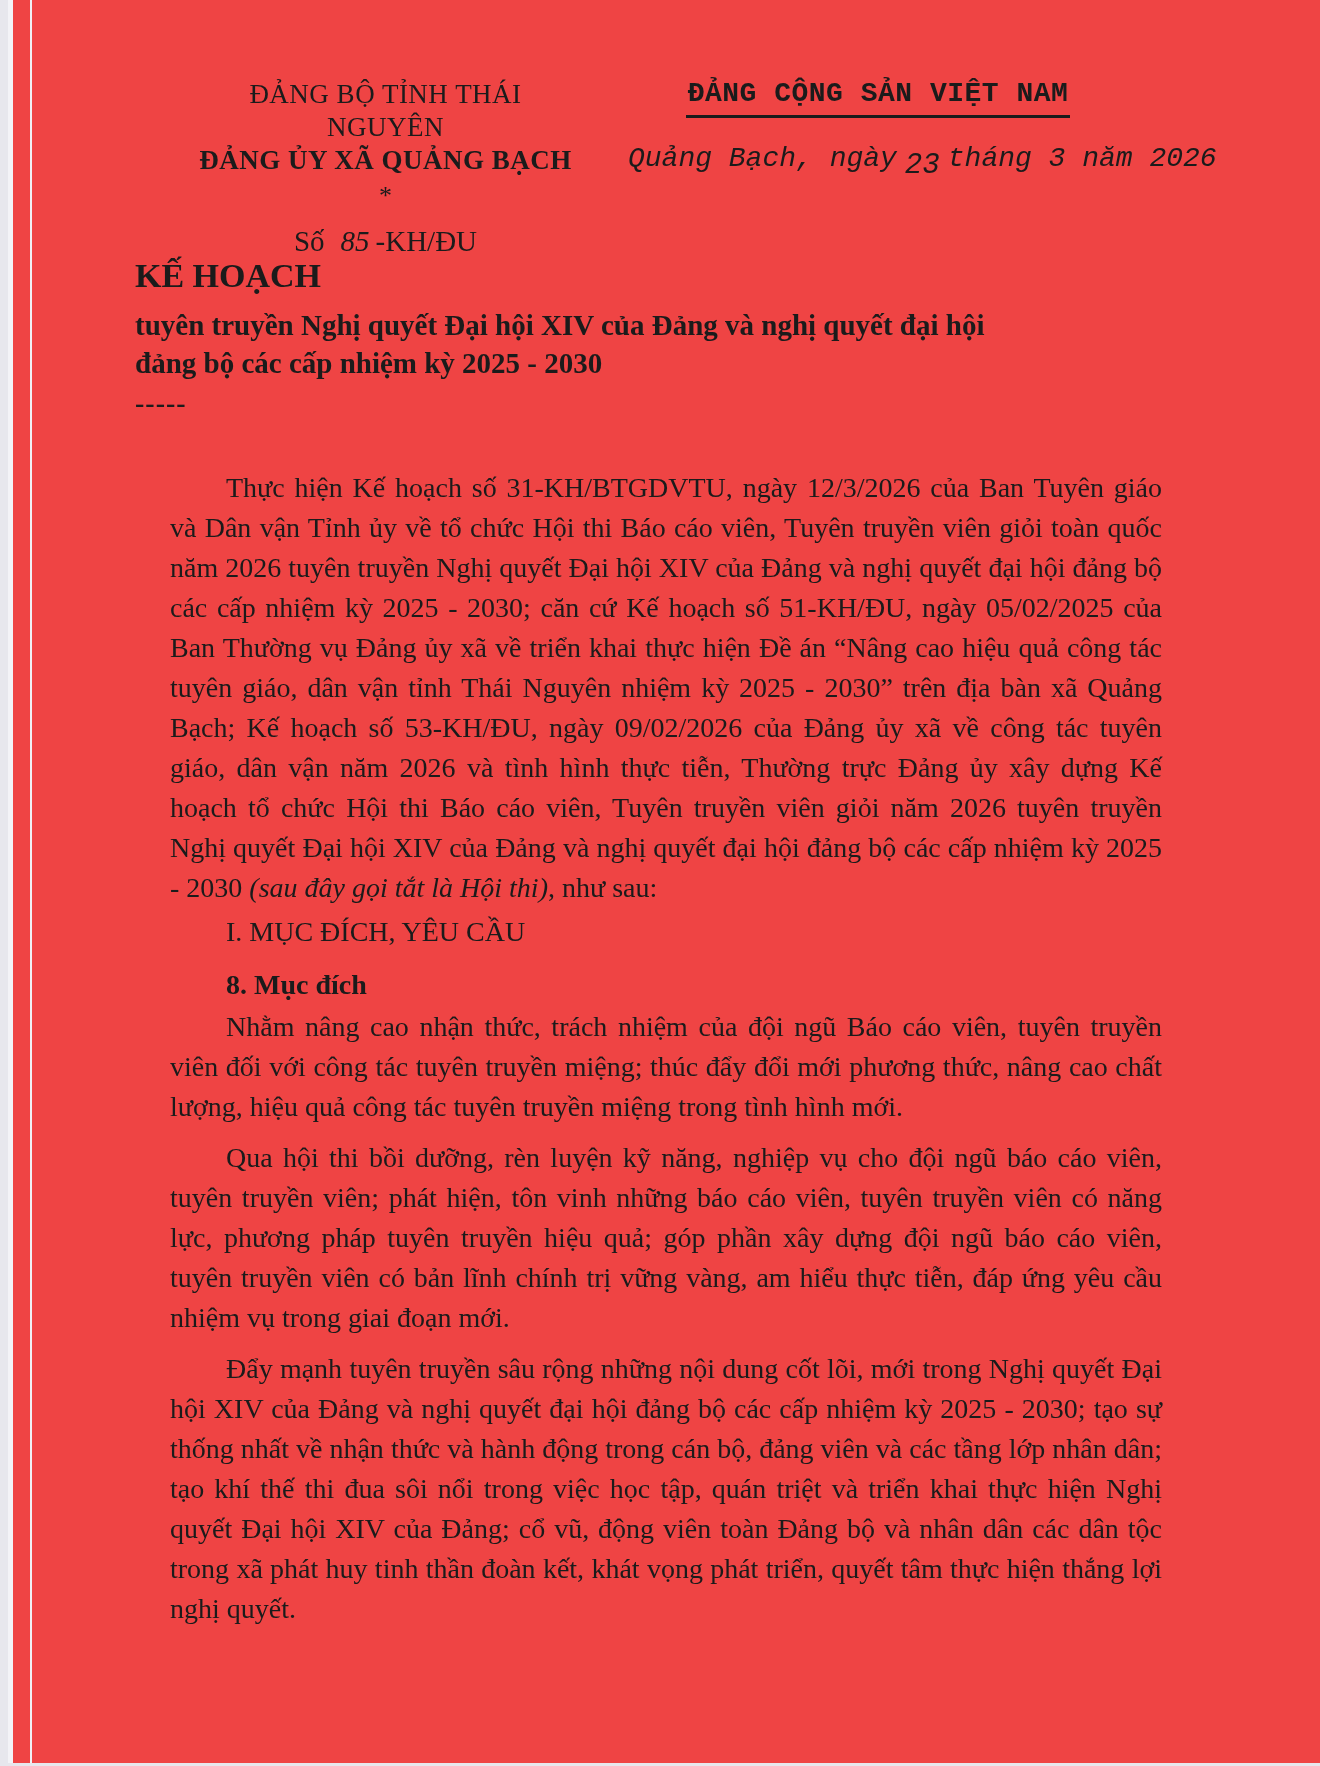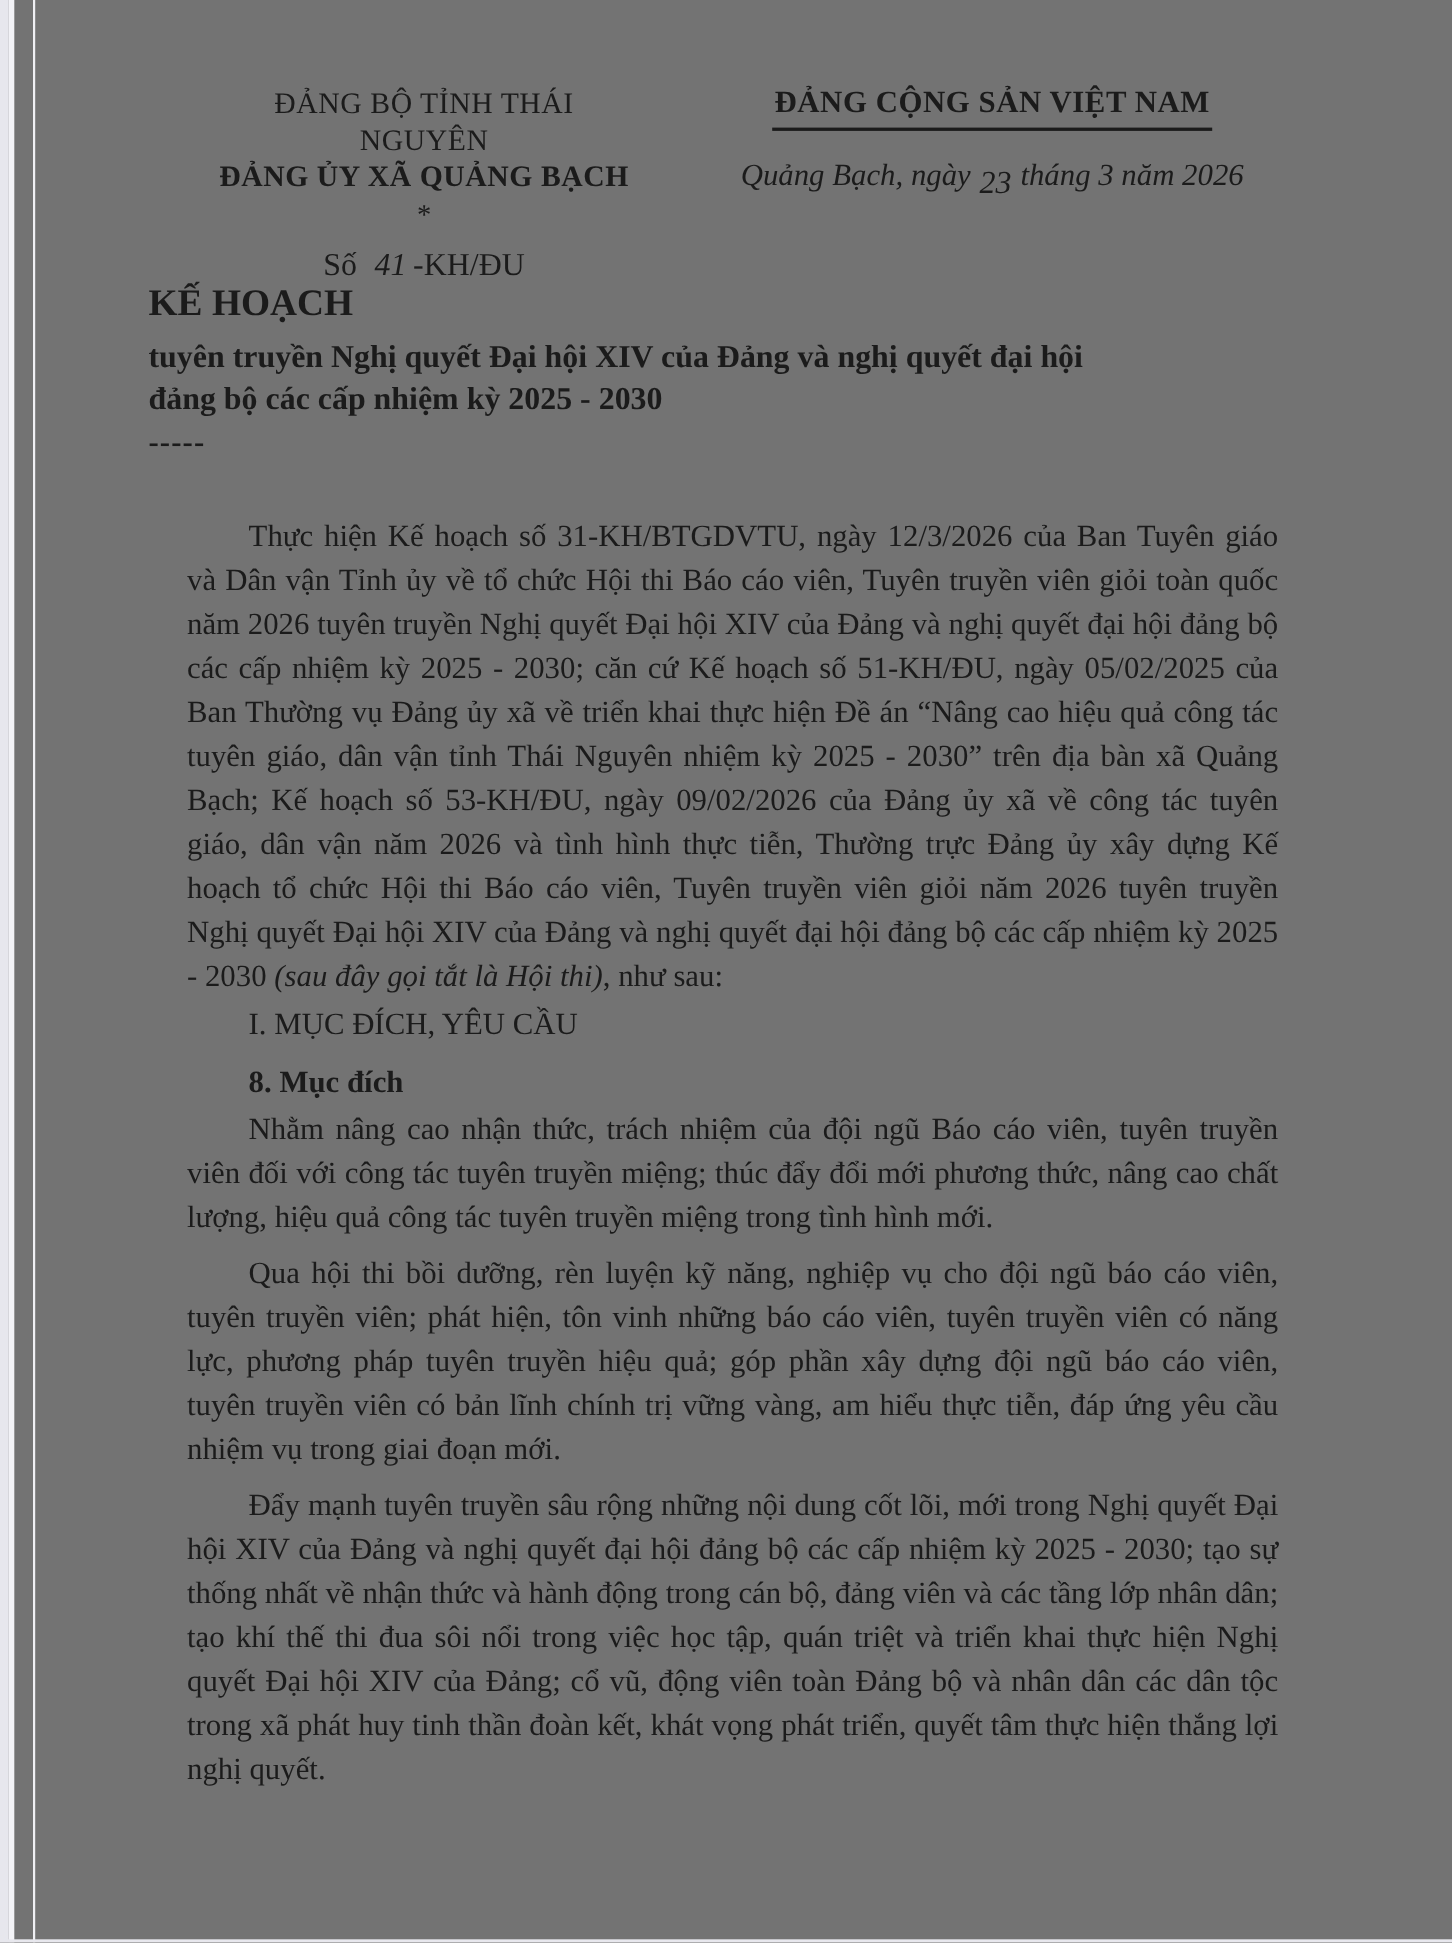--- a/index.html
+++ b/index.html
@@ -2,21 +2,21 @@
 <html lang="vi"><head>
 <meta charset="utf-8">
 <style>
   html, body { margin: 0; padding: 0; }
   body { background: #ffffff; }
 
   .page {
     position: relative;
     width: 1320px;
     height: 1766px;
-    background: #737373;
+    background: #ef4444;
     color: #1b1b1b;
     font-family: "Liberation Serif", "DejaVu Serif", serif;
     overflow: hidden;
   }
 
   
   .scan-strip {
     position: absolute; left: 0; top: 0; width: 8px; height: 100%;
     background: #e7e7ed;
   }
@@ -38,22 +38,23 @@
     position: absolute; top: 78px; left: 188px; width: 395px;
     text-align: center;
   }
   .org-parent { font-size: 27px; line-height: 33px; letter-spacing: 0.5px; }
   .org-unit   { font-size: 27px; line-height: 33px; font-weight: bold; letter-spacing: 0.5px; }
   .star-sep   { font-size: 26px; line-height: 30px; margin-top: 4px; }
   .doc-number { font-size: 29px; margin-top: 14px; }
   .doc-number .num-value { font-style: italic; margin: 0 6px 0 16px; }
 
   .header-right {
-    position: absolute; top: 78px; left: 652px; width: 500px;
+    position: absolute; top: 78px; left: 628px; width: 500px;
     text-align: center;
+    font-family: Liberation Mono, monospace;
   }
   .party-name {
     display: inline-block;
     font-size: 28px; font-weight: bold; letter-spacing: 0.5px;
     padding: 0 2px 6px 2px;
     border-bottom: 3px solid #1b1b1b;
   }
   .date-line { margin-top: 24px; font-size: 28px; font-style: italic; white-space: nowrap; }
   .date-line .date-day {
     display: inline-block; position: relative; top: 7px;
@@ -87,21 +88,21 @@
 
   <div class="scan-strip"></div>
   <div class="scan-strip-soft"></div>
   <div class="scan-line"></div>
   <div class="scan-bottom"></div>
 
   <div class="header-left">
     <div class="org-parent">ĐẢNG BỘ TỈNH THÁI NGUYÊN</div>
     <div class="org-unit">ĐẢNG ỦY XÃ QUẢNG BẠCH</div>
     <div class="star-sep">*</div>
-    <div class="doc-number"><span>Số</span><span class="num-value">41</span><span>-KH/ĐU</span></div>
+    <div class="doc-number"><span>Số</span><span class="num-value">85</span><span>-KH/ĐU</span></div>
   </div>
 
   <div class="header-right">
     <span class="party-name">ĐẢNG CỘNG SẢN VIỆT NAM</span>
     <div class="date-line"><span>Quảng Bạch, ngày</span><span class="date-day">23</span><span>tháng 3 năm 2026</span></div>
   </div>
 
   <div class="title-block">
     <div class="doc-type">KẾ HOẠCH</div>
     <div class="doc-subject">

